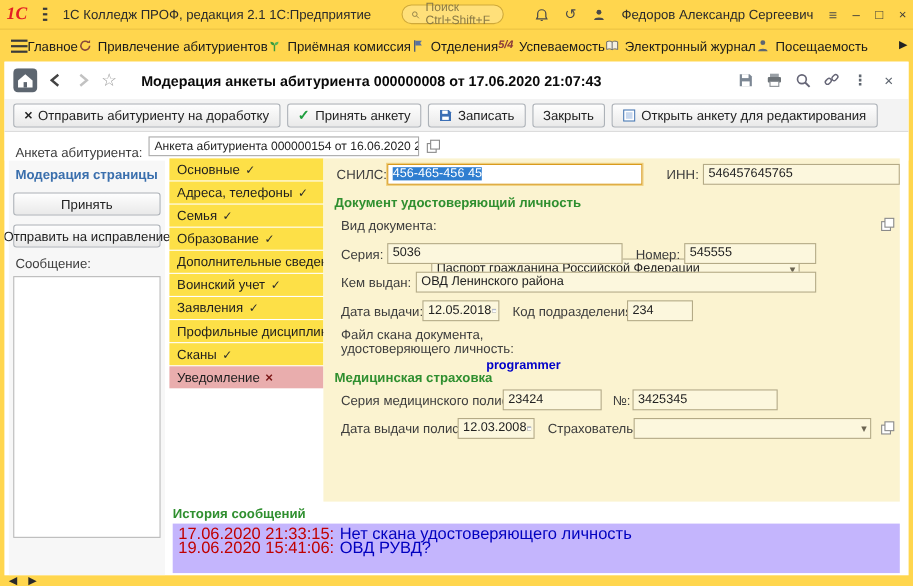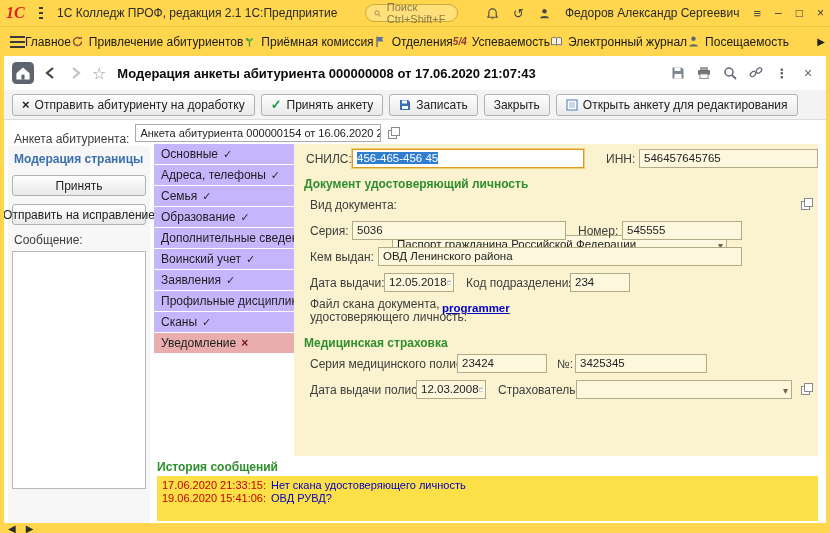--- a/index.html
+++ b/index.html
@@ -25,21 +25,21 @@
   .menu-overflow { position:absolute; right:5px; top:9px; font-size:10px; color:#222; cursor:pointer; }
 
   
   .content { position:absolute; top:56px; left:4px; right:4px; bottom:10px; background:#ffffff; overflow:hidden; }
 
   
   .navrow { position:absolute; top:0; left:0; right:0; height:34px; background:#fff; display:flex; align-items:center; gap:6px; padding:0 8px; }
   .homebtn { width:22px; height:22px; cursor:pointer; flex:0 0 auto; }
   .navarrow { width:20px; height:22px; display:flex; align-items:center; justify-content:center; cursor:pointer; }
   .star { color:#9a9a9a; font-size:16px; cursor:pointer; }
-  .formtitle { font-weight:bold; font-size:13px; color:#0a0a0a; white-space:nowrap; overflow:hidden; flex:1; margin-left:5px; }
+  .formtitle { font-weight:bold; font-size:13px; color:#0a0a0a; white-space:nowrap; overflow:hidden; flex:1; margin-left:16px; }
   .nav-ic { width:20px; height:20px; display:flex; align-items:center; justify-content:center; color:#5f6670; cursor:pointer; font-size:13px; flex:0 0 auto; }
 
   
   .cmdbar { position:absolute; top:34px; left:0; right:0; height:30px; background:#f3f3f3; border-bottom:1px solid #dcdcdc; display:flex; align-items:center; gap:6px; padding:0 8px; }
   .btn { display:inline-flex; align-items:center; justify-content:center; gap:5px; height:22px; padding:0 9px; background:linear-gradient(#fefefe,#e9e9e9); border:1px solid #adb2b8; border-radius:3px; font-size:12px; color:#222; cursor:pointer; white-space:nowrap; }
   .ic-x { color:#222; font-weight:bold; font-size:13px; line-height:1; }
   .ic-check { color:#1e9e3e; font-weight:bold; font-size:13px; line-height:1; }
 
   
   .anketarow { position:absolute; top:64px; left:0; right:0; height:26px; background:#fff; display:flex; align-items:center; gap:6px; padding:0 10px; }
@@ -49,40 +49,40 @@
 
   
   .leftpanel { position:absolute; left:4px; top:90px; width:142px; bottom:0; background:#f7f7f7; padding:4px; }
   .lp-title { color:#3a6fad; font-weight:bold; font-size:12px; margin:2px 2px 9px; }
   .lp-btn { display:flex; width:100%; margin-bottom:8px; height:21px; }
   .lp-label { font-size:12px; color:#3d3d3d; margin:4px 2px 4px; }
   .lp-msg { width:100%; height:238px; border:1px solid #b9b9b9; background:#fff; cursor:text; }
 
   
   .tabstrip { position:absolute; left:150px; top:88px; width:140px; }
-  .tab { height:20px; background:#c4b5fd; margin-bottom:1px; padding:0 7px; font-size:12px; color:#1e1e1e; display:flex; align-items:center; gap:5px; cursor:pointer; white-space:nowrap; }
+  .tab { height:20px; background:#fde047; margin-bottom:1px; padding:0 7px; font-size:12px; color:#1e1e1e; display:flex; align-items:center; gap:5px; cursor:pointer; white-space:nowrap; }
   .tab .mark { font-weight:bold; font-size:11px; color:#2b2b2b; }
   .tab.selected { background:#e9adad; }
   .tab.selected .mark { color:#7a1515; font-size:12px; }
 
   
   .formarea { position:absolute; left:290px; top:88px; right:8px; height:312px; background:#fbf3d0; }
   .fl { position:absolute; font-size:12px; color:#3d3d3d; white-space:nowrap; }
   .sect { position:absolute; font-size:12px; font-weight:bold; color:#2f8f2f; white-space:nowrap; }
   .fi { position:absolute; height:19px; line-height:17px; border:1px solid #b4aa86; background:#fcf7dd; font-size:11.5px; color:#222; padding:0 4px; white-space:nowrap; overflow:hidden; cursor:text; }
   .fi.combo::after { content:"▾"; position:absolute; right:3px; top:1px; color:#6b6552; font-size:10px; }
   .fi.date { display:flex; align-items:center; justify-content:space-between; padding-right:2px; }
   .snils { background:#fff; border:1px solid #d89b1e; box-shadow:0 0 0 1px #f0cf7a; }
   .snils .sel { background:#2f7ed0; color:#fff; }
-  .filelink { position:absolute; color:#0000c8; font-weight:bold; text-decoration:underline; font-size:11.5px; cursor:pointer; }
+  .filelink { position:absolute; color:#0000c8; font-weight:bold; font-size:11.5px; cursor:pointer;margin-top:24px; }
   .openbtn-abs { position:absolute; width:14px; height:14px; cursor:pointer; }
 
   
   .hist-title { position:absolute; left:153px; top:404px; font-size:12px; font-weight:bold; color:#2f8f2f; }
-  .hist-box { position:absolute; left:153px; top:420px; right:8px; bottom:2px; background:#fde047; font-size:11px; padding:3px 5px; line-height:13px; overflow:hidden; }
+  .hist-box { position:absolute; left:153px; top:420px; right:8px; bottom:2px; background:#c4b5fd; font-size:15px; padding:3px 5px; line-height:13px; overflow:hidden; }
   .msg .t { color:#c00000; }
   .msg .x { color:#0000bf; margin-left:5px; }
 
   
   .bottom-arrows { position:absolute; left:8px; bottom:-1px; height:10px; display:flex; gap:10px; align-items:center; color:#2b2b2b; font-size:10px; line-height:10px; }
   .bottom-arrows span { cursor:pointer; }
 </style>
 </head>
 <body>
 

